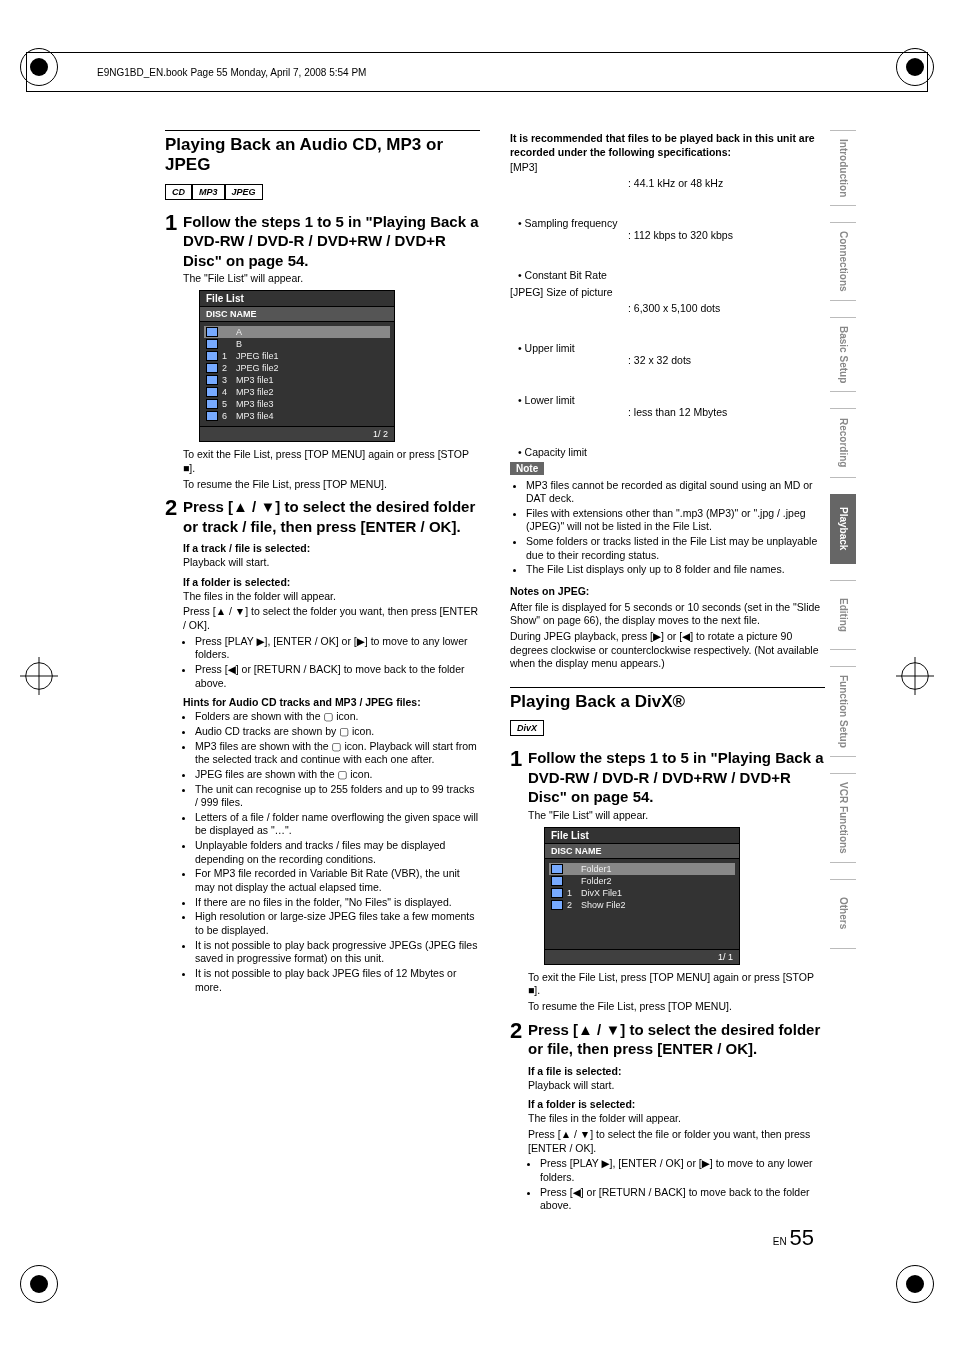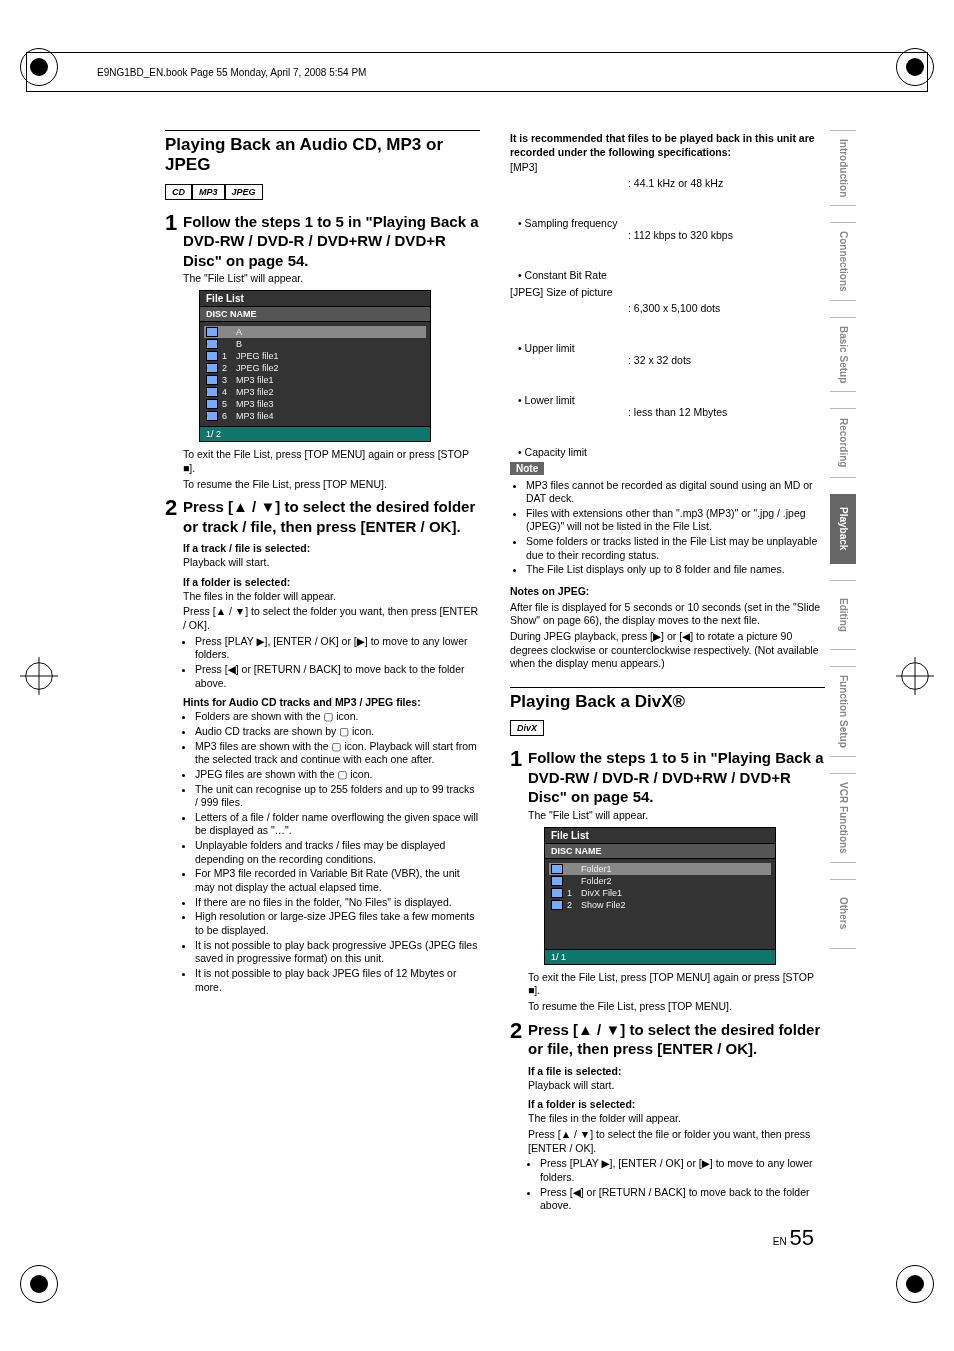--- a/index.html
+++ b/index.html
@@ -81,31 +81,31 @@
     font-style: italic;
     font-weight: bold;
     position: relative;
   }
   .step-row { display: flex; margin: 6px 0 2px 0; }
   .step-num { font-size: 22px; font-weight: bold; width: 18px; line-height: 1; }
   .step-text { font-size: 15px; font-weight: bold; flex: 1; line-height: 1.3; }
   .note-small { font-size: 10.5px; margin: 0 0 6px 0; padding-left: 18px; }
   .file-list-box {
     margin: 4px 0 6px 34px;
-    width: 232px;
+    width: 196px;
     border: 1px solid #000;
   }
   .fl-title { background: #333; color: #fff; font-size: 10px; font-weight: bold; padding: 2px 6px; border-bottom: 1px solid #000; }
   .fl-sub { background: #555; color: #fff; font-size: 9px; font-weight: bold; padding: 2px 6px; border-bottom: 1px solid #000; }
   .fl-body { background: #333; padding: 4px 4px; }
   .fl-row { display: flex; align-items: center; font-size: 9px; color: #eee; padding: 1px 2px; gap: 4px; }
   .fl-row .icon { width: 12px; height: 10px; background: #7af; border: 1px solid #000; flex-shrink: 0; }
   .fl-row.hl { background: #888; }
   .fl-row .num { width: 10px; }
-  .fl-foot { background: #0f766e; color: #fff; font-size: 9px; padding: 2px 6px; border-top: 1px solid #000; }
+  .fl-foot { background: #404040; color: #fff; font-size: 9px; text-align: right; padding: 2px 6px; border-top: 1px solid #000; }
   .body-text { font-size: 10.5px; line-height: 1.3; margin: 2px 0 2px 18px; }
   .body-text b { font-weight: normal; }
   .sub-bold { font-size: 10.5px; font-weight: bold; margin: 6px 0 2px 18px; }
   ul.bullets { list-style: disc; padding-left: 30px; margin: 2px 0; }
   ul.bullets li { font-size: 10.5px; line-height: 1.3; margin: 1px 0; }
   .note-tag { display: inline-block; background: #666; color: #fff; font-size: 10px; font-weight: bold; padding: 1px 6px; margin: 4px 0 2px 0; }
   .spec-row { font-size: 10.5px; display: flex; padding-left: 8px; }
   .spec-row .k { width: 110px; margin-top: 40px; }
   .spec-row .k::before { content: '• '; }
   .spec-row .v::before { content: ': '; }

